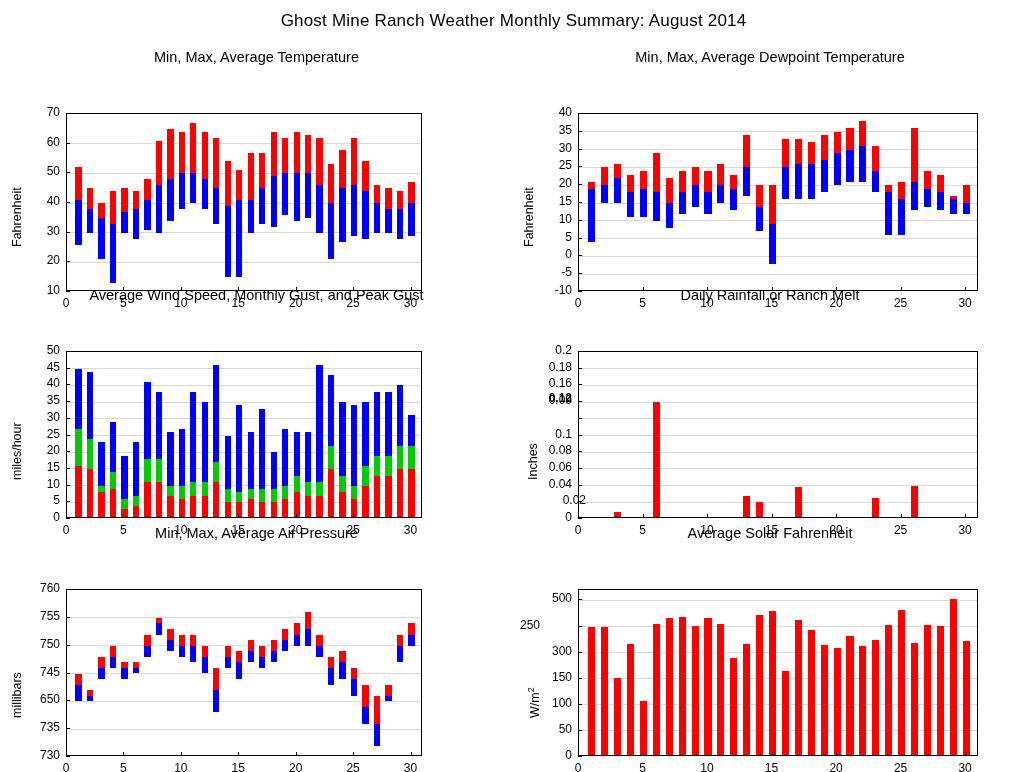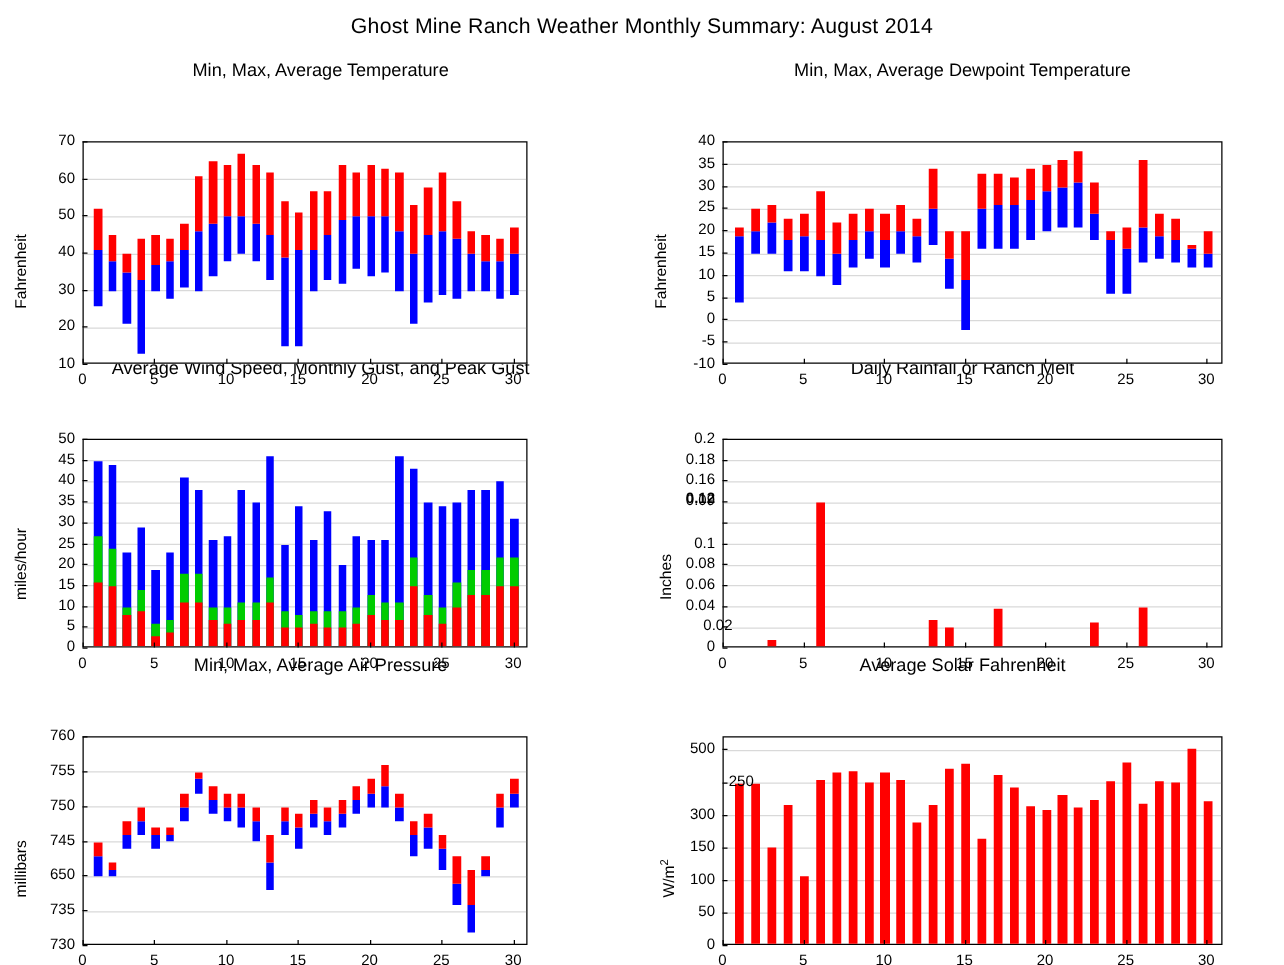--- a/index.html
+++ b/index.html
@@ -638,21 +638,21 @@
         <div class="ytick" style="left: 530px; width: 42px; top: 717px;">0</div>
         <div class="tickmark" style="left: 578px; top: 725px; width: 4px; height: 1px;"></div>
         <div class="ytick" style="left: 530px; width: 42px; top: 690.906px;">50</div>
         <div class="tickmark" style="left: 578px; top: 698.906px; width: 4px; height: 1px;"></div>
         <div class="ytick" style="left: 530px; width: 42px; top: 664.812px;">100</div>
         <div class="tickmark" style="left: 578px; top: 672.812px; width: 4px; height: 1px;"></div>
         <div class="ytick" style="left: 530px; width: 42px; top: 638.719px;">150</div>
         <div class="tickmark" style="left: 578px; top: 646.719px; width: 4px; height: 1px;"></div>
         <div class="ytick" style="left: 530px; width: 42px; top: 612.625px;">300</div>
         <div class="tickmark" style="left: 578px; top: 620.625px; width: 4px; height: 1px;"></div>
-        <div class="ytick" style="left: 561px; width: 42px; top: 586.531px;">250</div>
+        <div class="ytick" style="left: 498px; width: 42px; top: 586.531px;">250</div>
         <div class="tickmark" style="left: 578px; top: 594.531px; width: 4px; height: 1px;"></div>
         <div class="ytick" style="left: 530px; width: 42px; top: 560.438px;">500</div>
         <div class="tickmark" style="left: 578px; top: 568.438px; width: 4px; height: 1px;"></div>
         <div class="xtick" style="left: 558px; width: 40px; top: 730px;">0</div>
         <div class="tickmark" style="left: 578px; top: 721px; width: 1px; height: 4px;"></div>
         <div class="xtick" style="left: 622.516px; width: 40px; top: 730px;">5</div>
         <div class="tickmark" style="left: 642.516px; top: 721px; width: 1px; height: 4px;"></div>
         <div class="xtick" style="left: 687.032px; width: 40px; top: 730px;">10</div>
         <div class="tickmark" style="left: 707.032px; top: 721px; width: 1px; height: 4px;"></div>
         <div class="xtick" style="left: 751.548px; width: 40px; top: 730px;">15</div>

